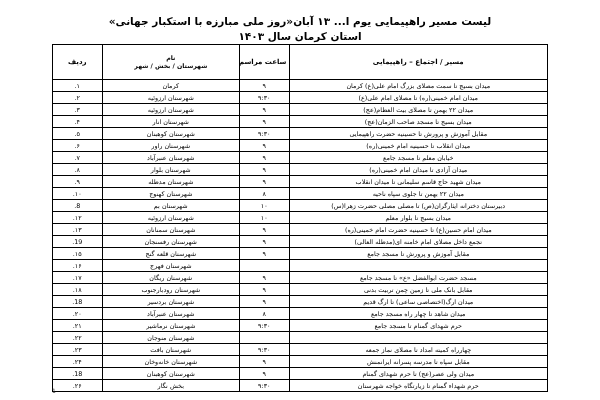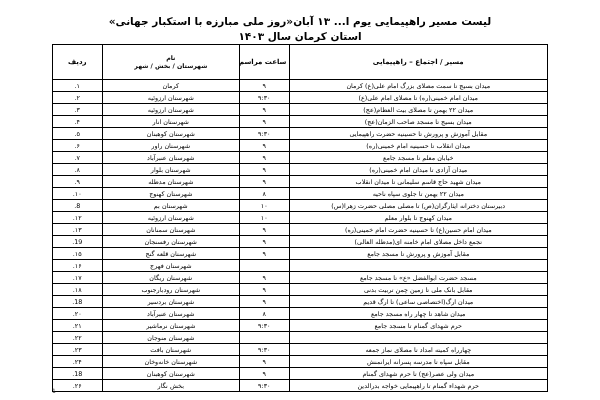--- a/index.html
+++ b/index.html
@@ -151,21 +151,21 @@
           <td>شهرستان کهنوج</td>
           <td>۱۰.</td>
         </tr>
         <tr>
           <td class="col-route">دبیرستان دخترانه ایثارگران(ص) تا مصلی مصلی حضرت زهرا(س)</td>
           <td>۱۰</td>
           <td>شهرستان بم</td>
           <td>8.</td>
         </tr>
         <tr>
-          <td class="col-route">میدان کهنوج تا بلوار معلم</td>
+          <td class="col-route">میدان بسیج تا بلوار معلم</td>
           <td>۱۰</td>
           <td>شهرستان ارزوئیه</td>
           <td>۱۲.</td>
         </tr>
         <tr>
           <td class="col-route">میدان امام حسین(ع) تا حسینیه حضرت امام خمینی(ره)</td>
           <td>۹</td>
           <td>شهرستان سمنانان</td>
           <td>۱۳.</td>
         </tr>
@@ -235,21 +235,21 @@
           <td>شهرستان خانه‌وخان</td>
           <td>۲۴.</td>
         </tr>
         <tr>
           <td class="col-route">میدان ولی عصر(عج) تا حرم شهدای گمنام</td>
           <td>۹</td>
           <td>شهرستان کوهبنان</td>
           <td>18.</td>
         </tr>
         <tr>
-          <td class="col-route">حرم شهداء گمنام تا راهپیمایی خواجه بدرالدین</td>
+          <td class="col-route">حرم شهداء گمنام تا زیارتگاه خواجه شهرستان</td>
           <td>۹:۳۰</td>
           <td>بخش نگار</td>
           <td>۲۶.</td>
         </tr>
       </tbody>
   </table>
 
   <div class="footer-num">1</div>
 </div>
 

